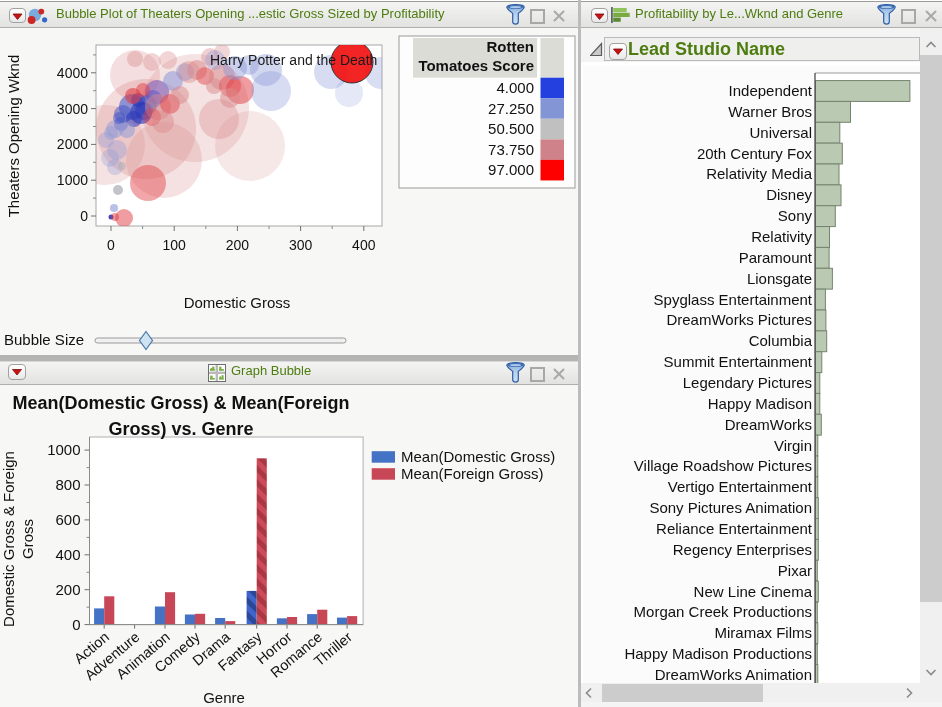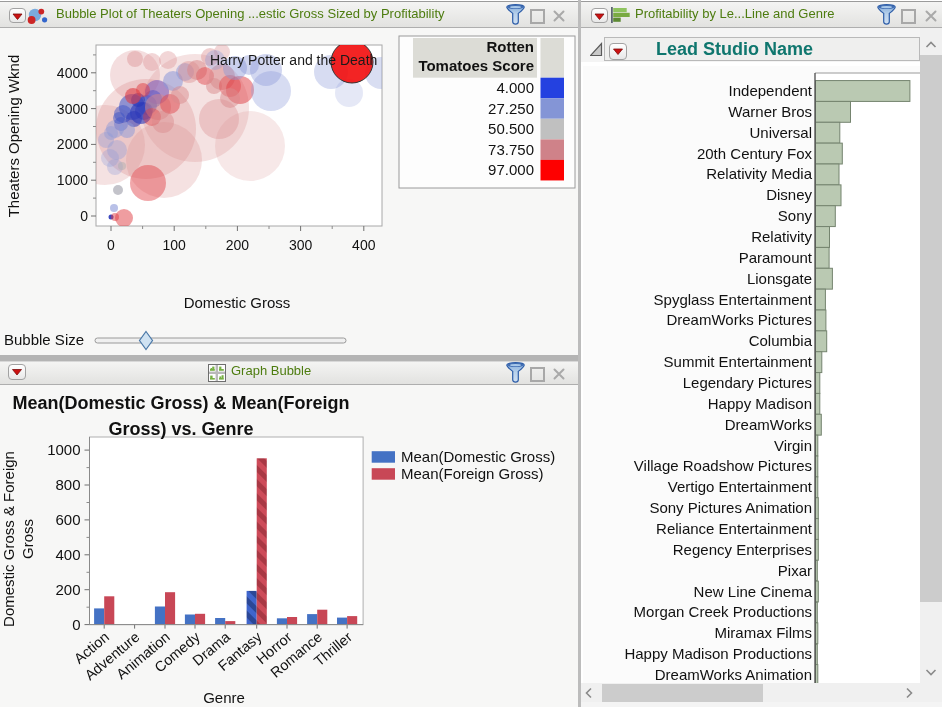--- a/index.html
+++ b/index.html
@@ -288,21 +288,21 @@
 <div style="position:absolute;left:591px;top:8px;width:15px;height:13px;border:1px solid #a2a2a2;border-radius:4px;background:linear-gradient(#ffffff,#e8e8e8)">
 <svg width="15" height="13" viewBox="0 0 15 13">
       <polygon points="3.0,4.0 12.0,4.0 7.5,9.5" fill="#cc1111" stroke="#7d0b0b" stroke-width="0.8"></polygon>
     </svg></div>
 <svg width="22" height="18" style="position:absolute;left:610px;top:6px">
 <rect x="1" y="1" width="1.8" height="16" fill="#5c6670"></rect>
 <rect x="3.2" y="2" width="13.5" height="4.2" fill="#8fc45f"></rect>
 <rect x="3.2" y="6.8" width="16.5" height="4.2" fill="#79aa42"></rect>
 <rect x="3.2" y="11.6" width="7.5" height="4.2" fill="#5d8a33"></rect>
 </svg>
-<div class="tbt" style="left:635px;top:6px">Profitability by Le...Line and Genre</div>
+<div class="tbt" style="left:635px;top:6px">Profitability by Le...Wknd and Genre</div>
 <svg width="19" height="21" style="position:absolute;left:877px;top:4px" viewBox="0 0 19 21">
 <defs>
       <linearGradient id="fg877" x1="0" y1="0" x2="0" y2="1">
 <stop offset="0" stop-color="#7fa9d8"></stop>
         <stop offset="0.5" stop-color="#b9d2ec"></stop>
         <stop offset="1" stop-color="#cfe0f2"></stop>
       </linearGradient>
     </defs>
 <path d="M0.8,3 C0.8,1.6 4.7,0.7 9.5,0.7 C14.3,0.7 18.2,1.6 18.2,3 C18.2,4.6 14.6,7.6 12.3,9.4 L12.3,17.8 C12.3,19.5 11.2,20.2 9.5,20.2 C7.8,20.2 6.7,19.5 6.7,17.8 L6.7,9.4 C4.4,7.6 0.8,4.6 0.8,3 Z" fill="url(#fg877)" stroke="#2d5da8" stroke-width="1.2"></path>
 <ellipse cx="9.5" cy="3" rx="8" ry="2.1" fill="#3d69b0"></ellipse>
@@ -313,21 +313,21 @@
 <path d="M1.5 1.5 L10.5 10.5 M10.5 1.5 L1.5 10.5" stroke="#a9a9a9" stroke-width="2" stroke-linecap="round"></path>
   </svg>
 <svg width="14" height="15" style="position:absolute;left:590px;top:42px">
 <polygon points="11.5,1.5 11.5,13.5 0.5,13.5" fill="#c9c9c9" stroke="#5a5a5a" stroke-width="1.2"></polygon>
 </svg>
 <div style="position:absolute;left:604px;top:37px;width:316px;height:24px;background:#efefee;border:1px solid #b9b9b9;box-sizing:border-box"></div>
 <div style="position:absolute;left:609px;top:43px;width:16px;height:15px;border:1px solid #a2a2a2;border-radius:4px;background:linear-gradient(#ffffff,#e8e8e8)">
 <svg width="16" height="15" viewBox="0 0 16 15">
       <polygon points="3.5,5.0 12.5,5.0 8.0,10.5" fill="#cc1111" stroke="#7d0b0b" stroke-width="0.8"></polygon>
     </svg></div>
-<div style="position:absolute;left:656px;top:39px;font-size:18px;font-weight:bold;color:#0f766e">Lead Studio Name</div>
+<div style="position:absolute;left:628px;top:39px;font-size:18px;font-weight:bold;color:#4d7c0f">Lead Studio Name</div>
 <svg width="337" height="620" style="position:absolute;left:583px;top:66px">
     <rect x="0" y="0" width="337" height="620" fill="#fbfbfb"></rect>
     <rect x="232" y="7" width="105" height="613" fill="#ffffff"></rect>
     <line x1="232" y1="7" x2="337" y2="7" stroke="#9a9a9a" stroke-width="1"></line>
     <text x="229" y="30.0" font-size="15" text-anchor="end" font-weight="normal" fill="#111" font-family="&quot;Liberation Sans&quot;, sans-serif">Independent</text>
     <rect x="232.5" y="14.57" width="94.4" height="20.86" fill="#bac9b2" stroke="#75846f" stroke-width="1"></rect>
     <text x="229" y="50.857" font-size="15" text-anchor="end" font-weight="normal" fill="#111" font-family="&quot;Liberation Sans&quot;, sans-serif">Warner Bros</text>
     <rect x="232.5" y="35.43" width="35" height="20.86" fill="#bac9b2" stroke="#75846f" stroke-width="1"></rect>
     <text x="229" y="71.714" font-size="15" text-anchor="end" font-weight="normal" fill="#111" font-family="&quot;Liberation Sans&quot;, sans-serif">Universal</text>
     <rect x="232.5" y="56.29" width="24.3" height="20.86" fill="#bac9b2" stroke="#75846f" stroke-width="1"></rect>

